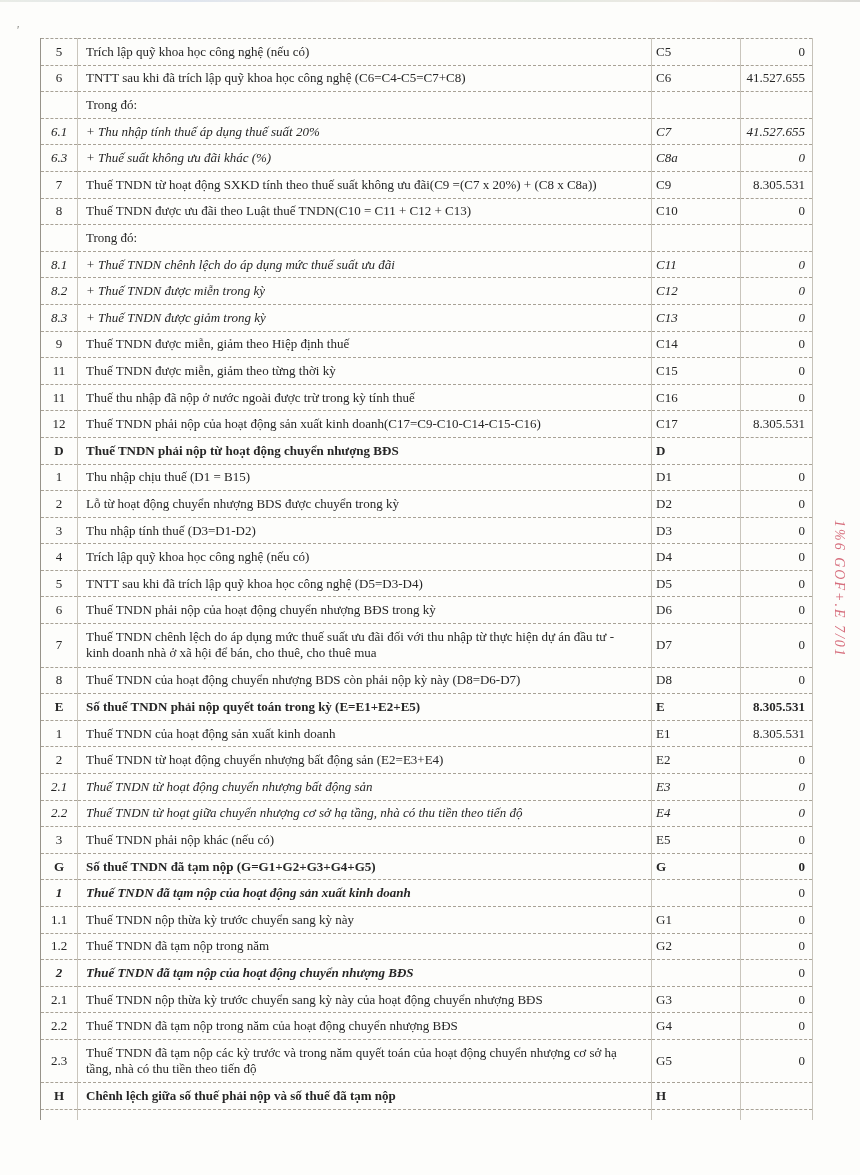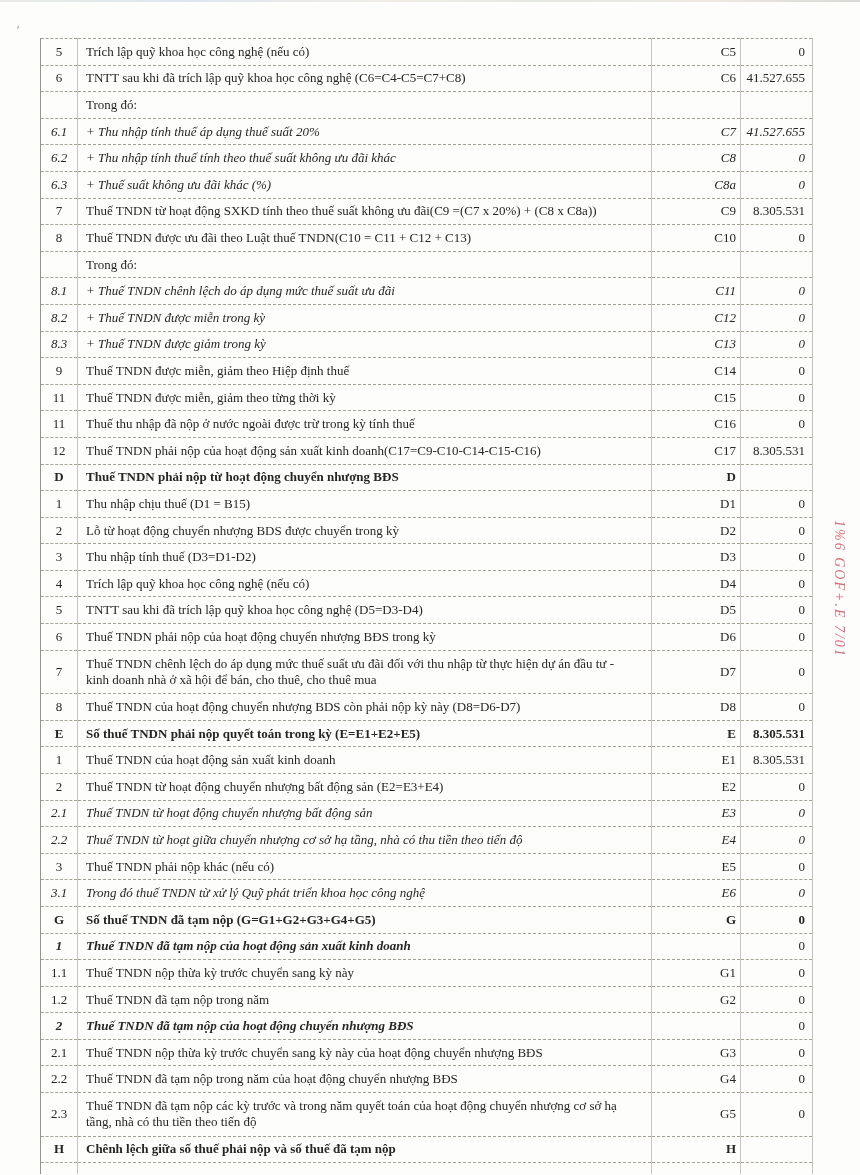--- a/index.html
+++ b/index.html
@@ -40,21 +40,21 @@
   tr.row.tall { height:43.5px; }
   tr.row { border-top:1px dashed #a8a296; }
   tbody tr:first-child { border-top:none; }
   tbody.partial-next tr { border-top:1px dashed #a8a296; height:11px; }
 
   td { padding:1px 4px; vertical-align:middle; overflow:hidden; }
   td.c-stt  { text-align:center; border-right:1px solid #c9c5bc; }
   td.c-desc { text-align:left; padding-left:8px; padding-right:20px;
               border-right:1px solid #c9c5bc; white-space:nowrap; }
   tr.tall td.c-desc { white-space:normal; }
-  td.c-code { text-align:right; border-right:1px solid #c9c5bc; }
+  td.c-code { text-align:left; border-right:1px solid #c9c5bc; }
   td.c-val  { text-align:right; padding-right:7px; }
 
   tr.italic td { font-style:italic; }
   tr.bold td.c-stt, tr.bold td.c-desc, tr.bold td.c-code, tr.bold td.c-val { font-weight:bold; }
   tr.bolditalic td.c-stt, tr.bolditalic td.c-desc { font-weight:bold; font-style:italic; }
 
   .margin-note {
     position:absolute; left:831px; top:520px; height:145px;
     writing-mode:vertical-rl;
     color:#cd4b5e; opacity:.8;
@@ -97,26 +97,20 @@
           <td class="c-code"></td>
           <td class="c-val"></td>
         </tr>
         <tr class="row italic">
           <td class="c-stt">6.1</td>
           <td class="c-desc">+ Thu nhập tính thuế áp dụng thuế suất 20%</td>
           <td class="c-code">C7</td>
           <td class="c-val">41.527.655</td>
         </tr>
         <tr class="row italic">
-          <td class="c-stt">6.2</td>
-          <td class="c-desc">+ Thu nhập tính thuế tính theo thuế suất không ưu đãi khác</td>
-          <td class="c-code">C8</td>
-          <td class="c-val">0</td>
-        </tr>
-        <tr class="row italic">
           <td class="c-stt">6.3</td>
           <td class="c-desc">+ Thuế suất không ưu đãi khác (%)</td>
           <td class="c-code">C8a</td>
           <td class="c-val">0</td>
         </tr>
         <tr class="row">
           <td class="c-stt">7</td>
           <td class="c-desc">Thuế TNDN từ hoạt động SXKD tính theo thuế suất không ưu đãi(C9 =(C7 x 20%) + (C8 x C8a))</td>
           <td class="c-code">C9</td>
           <td class="c-val">8.305.531</td>
@@ -256,26 +250,20 @@
         <tr class="row italic">
           <td class="c-stt">2.2</td>
           <td class="c-desc">Thuế TNDN từ hoạt giữa chuyển nhượng cơ sở hạ tầng, nhà có thu tiền theo tiến độ</td>
           <td class="c-code">E4</td>
           <td class="c-val">0</td>
         </tr>
         <tr class="row">
           <td class="c-stt">3</td>
           <td class="c-desc">Thuế TNDN phải nộp khác (nếu có)</td>
           <td class="c-code">E5</td>
-          <td class="c-val">0</td>
-        </tr>
-        <tr class="row italic">
-          <td class="c-stt">3.1</td>
-          <td class="c-desc">Trong đó thuế TNDN từ xử lý Quỹ phát triển khoa học công nghệ</td>
-          <td class="c-code">E6</td>
           <td class="c-val">0</td>
         </tr>
         <tr class="row bold">
           <td class="c-stt">G</td>
           <td class="c-desc">Số thuế TNDN đã tạm nộp (G=G1+G2+G3+G4+G5)</td>
           <td class="c-code">G</td>
           <td class="c-val">0</td>
         </tr>
         <tr class="row bolditalic">
           <td class="c-stt">1</td>

